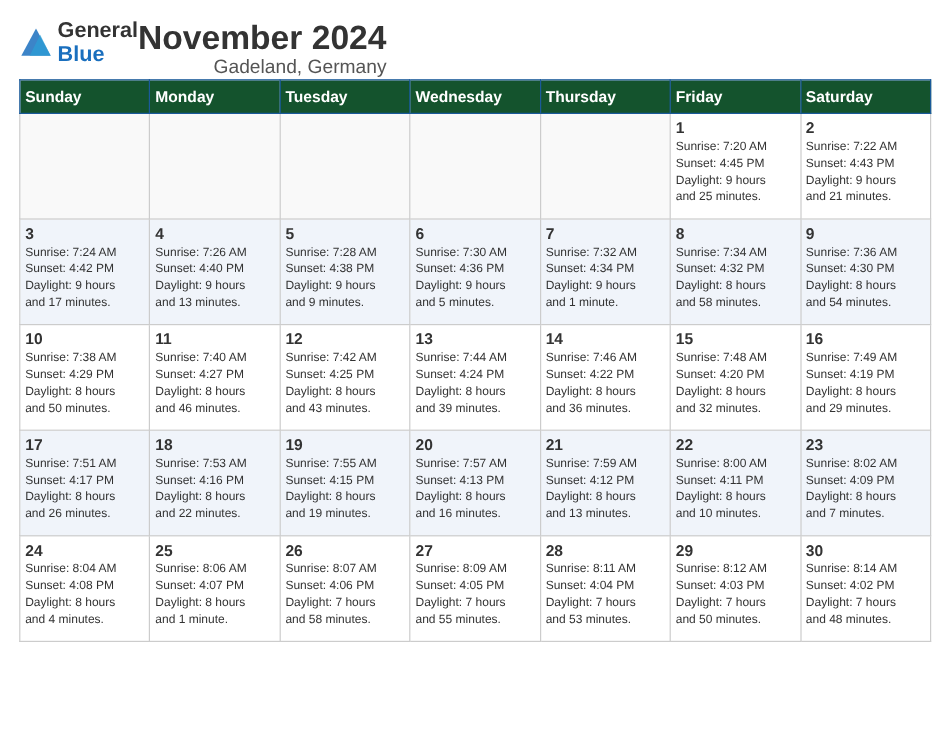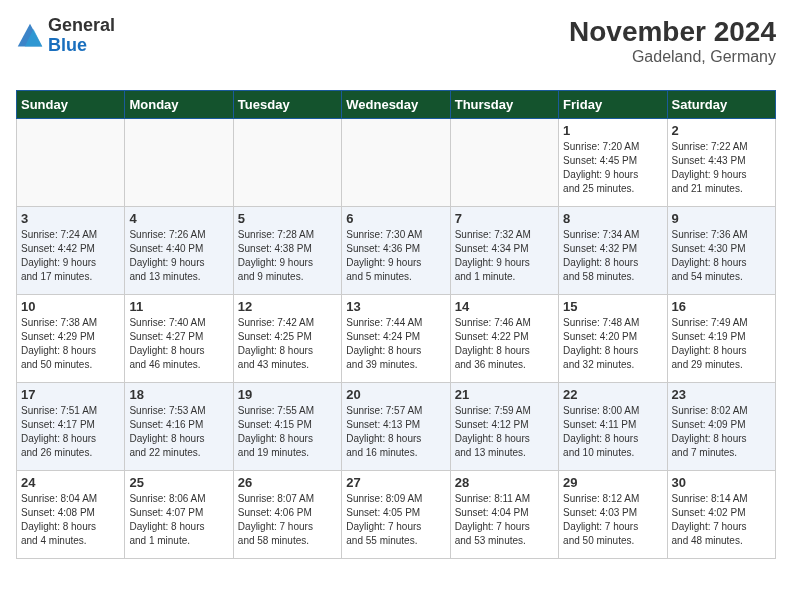--- a/index.html
+++ b/index.html
@@ -5,24 +5,23 @@
     * { margin: 0; padding: 0; box-sizing: border-box; }
     body {
       font-family: Arial, sans-serif;
       background: #fff;
       width: 792px;
       min-height: 612px;
       padding: 16px;
     }
     .header-area {
       display: flex;
-      justify-content: space-between;
+      justify-content: flex-start;
       align-items: flex-start;
-      margin-bottom: 24px;
-      gap: 43px;
+      margin-bottom: 0;
     }
     .logo {
       display: flex;
       align-items: center;
       gap: 4px;
     }
     .logo-text-general {
       font-size: 18px;
       font-weight: bold;
       color: #333;

